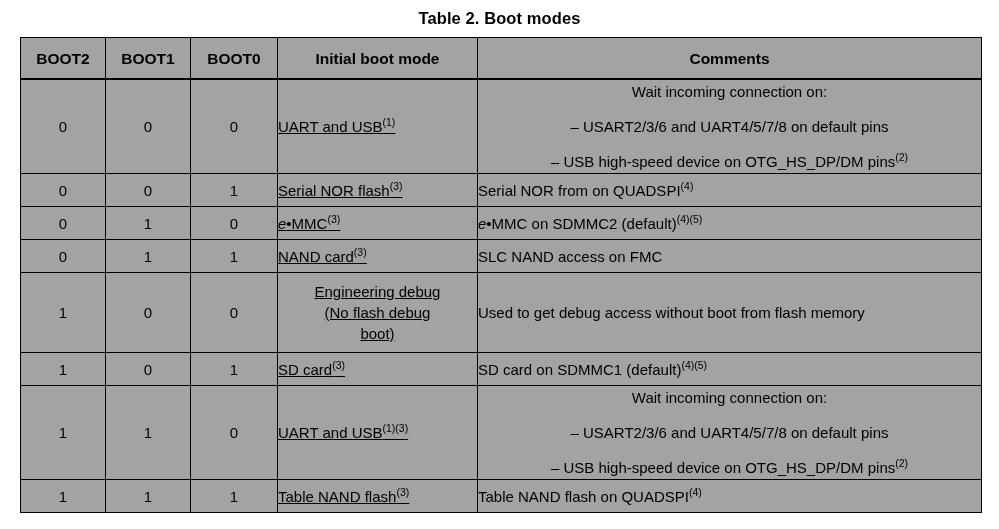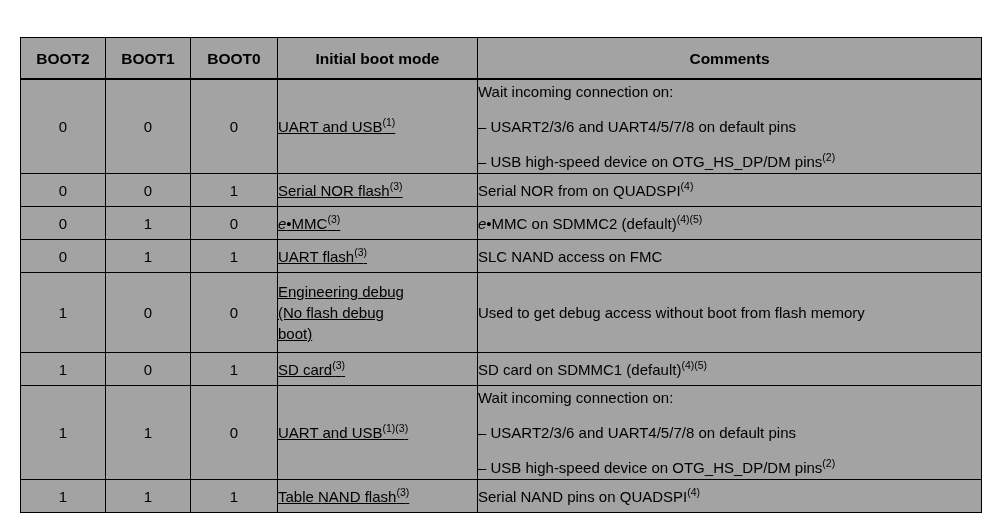--- a/index.html
+++ b/index.html
@@ -74,40 +74,41 @@
   }
   .comm-cell {
     text-align: left;
     padding: 0 0 0 9px;
   }
   .mode-cell.multi, .comm-cell.multi {
     vertical-align: middle;
     padding-top: 2px;
     padding-bottom: 2px;
   }
-  .line { display: block; white-space: nowrap; }
+  .line { display: block; white-space: nowrap; text-align: center; }
   .line + .line { margin-top: 16px; }
   sup {
     font-size: 10.5px;
     vertical-align: super;
     line-height: 0;
   }
   .ital { font-style: italic; }
   .r-tall { height: 86px; }
   .r-short { height: 33px; }
   .r-eng { height: 80px; }
   .r-last { height: 33px; }
   .eng-lines .line + .line { margin-top: 2px; }
   .eng-cell { vertical-align: top; padding-top: 8px; }
 </style>
 </head>
 <body>
 
 <div class="page">
 
+  <div class="table-title">Table 2. Boot modes</div>
 
   <div class="table-wrap">
     <table class="boot">
       <colgroup>
         <col class="c-boot2">
           <col class="c-boot1">
           <col class="c-boot0">
           <col class="c-mode">
           <col class="c-comm">
       </colgroup>
@@ -147,21 +148,21 @@
           <td class="bit-cell">1</td>
           <td class="bit-cell">0</td>
           <td class="mode-cell"><span class="ital">e</span><span>•MMC</span><sup>(<span>3</span>)</sup></td>
           <td class="comm-cell"><span class="ital">e</span><span>•MMC on SDMMC2 (default)</span><sup>(<span>4</span>)(<span>5</span>)</sup></td>
         </tr>
 
         <tr class="r-short">
           <td class="bit-cell">0</td>
           <td class="bit-cell">1</td>
           <td class="bit-cell">1</td>
-          <td class="mode-cell"><span>UART flash</span><sup>(<span>3</span>)</sup></td>
+          <td class="mode-cell"><span>NAND card</span><sup>(<span>3</span>)</sup></td>
           <td class="comm-cell">SLC NAND access on FMC</td>
         </tr>
 
         <tr class="r-eng">
           <td class="bit-cell">1</td>
           <td class="bit-cell">0</td>
           <td class="bit-cell">0</td>
           <td class="mode-cell eng-cell eng-lines">
             <span class="line">Engineering debug</span>
             <span class="line">(No flash debug</span>
@@ -188,19 +189,19 @@
             <span class="line">– USART2/3/6 and UART4/5/7/8 on default pins</span>
             <span class="line"><span>– USB high-speed device on OTG_HS_DP/DM pins</span><sup>(<span>2</span>)</sup></span>
           </td>
         </tr>
 
         <tr class="r-last">
           <td class="bit-cell">1</td>
           <td class="bit-cell">1</td>
           <td class="bit-cell">1</td>
           <td class="mode-cell"><span>Table NAND flash</span><sup>(<span>3</span>)</sup></td>
-          <td class="comm-cell"><span>Serial NAND pins on QUADSPI</span><sup>(<span>4</span>)</sup></td>
+          <td class="comm-cell"><span>Table NAND flash on QUADSPI</span><sup>(<span>4</span>)</sup></td>
         </tr>
 
       </tbody>
     </table>
   </div>
 </div>
 
 </body></html>

